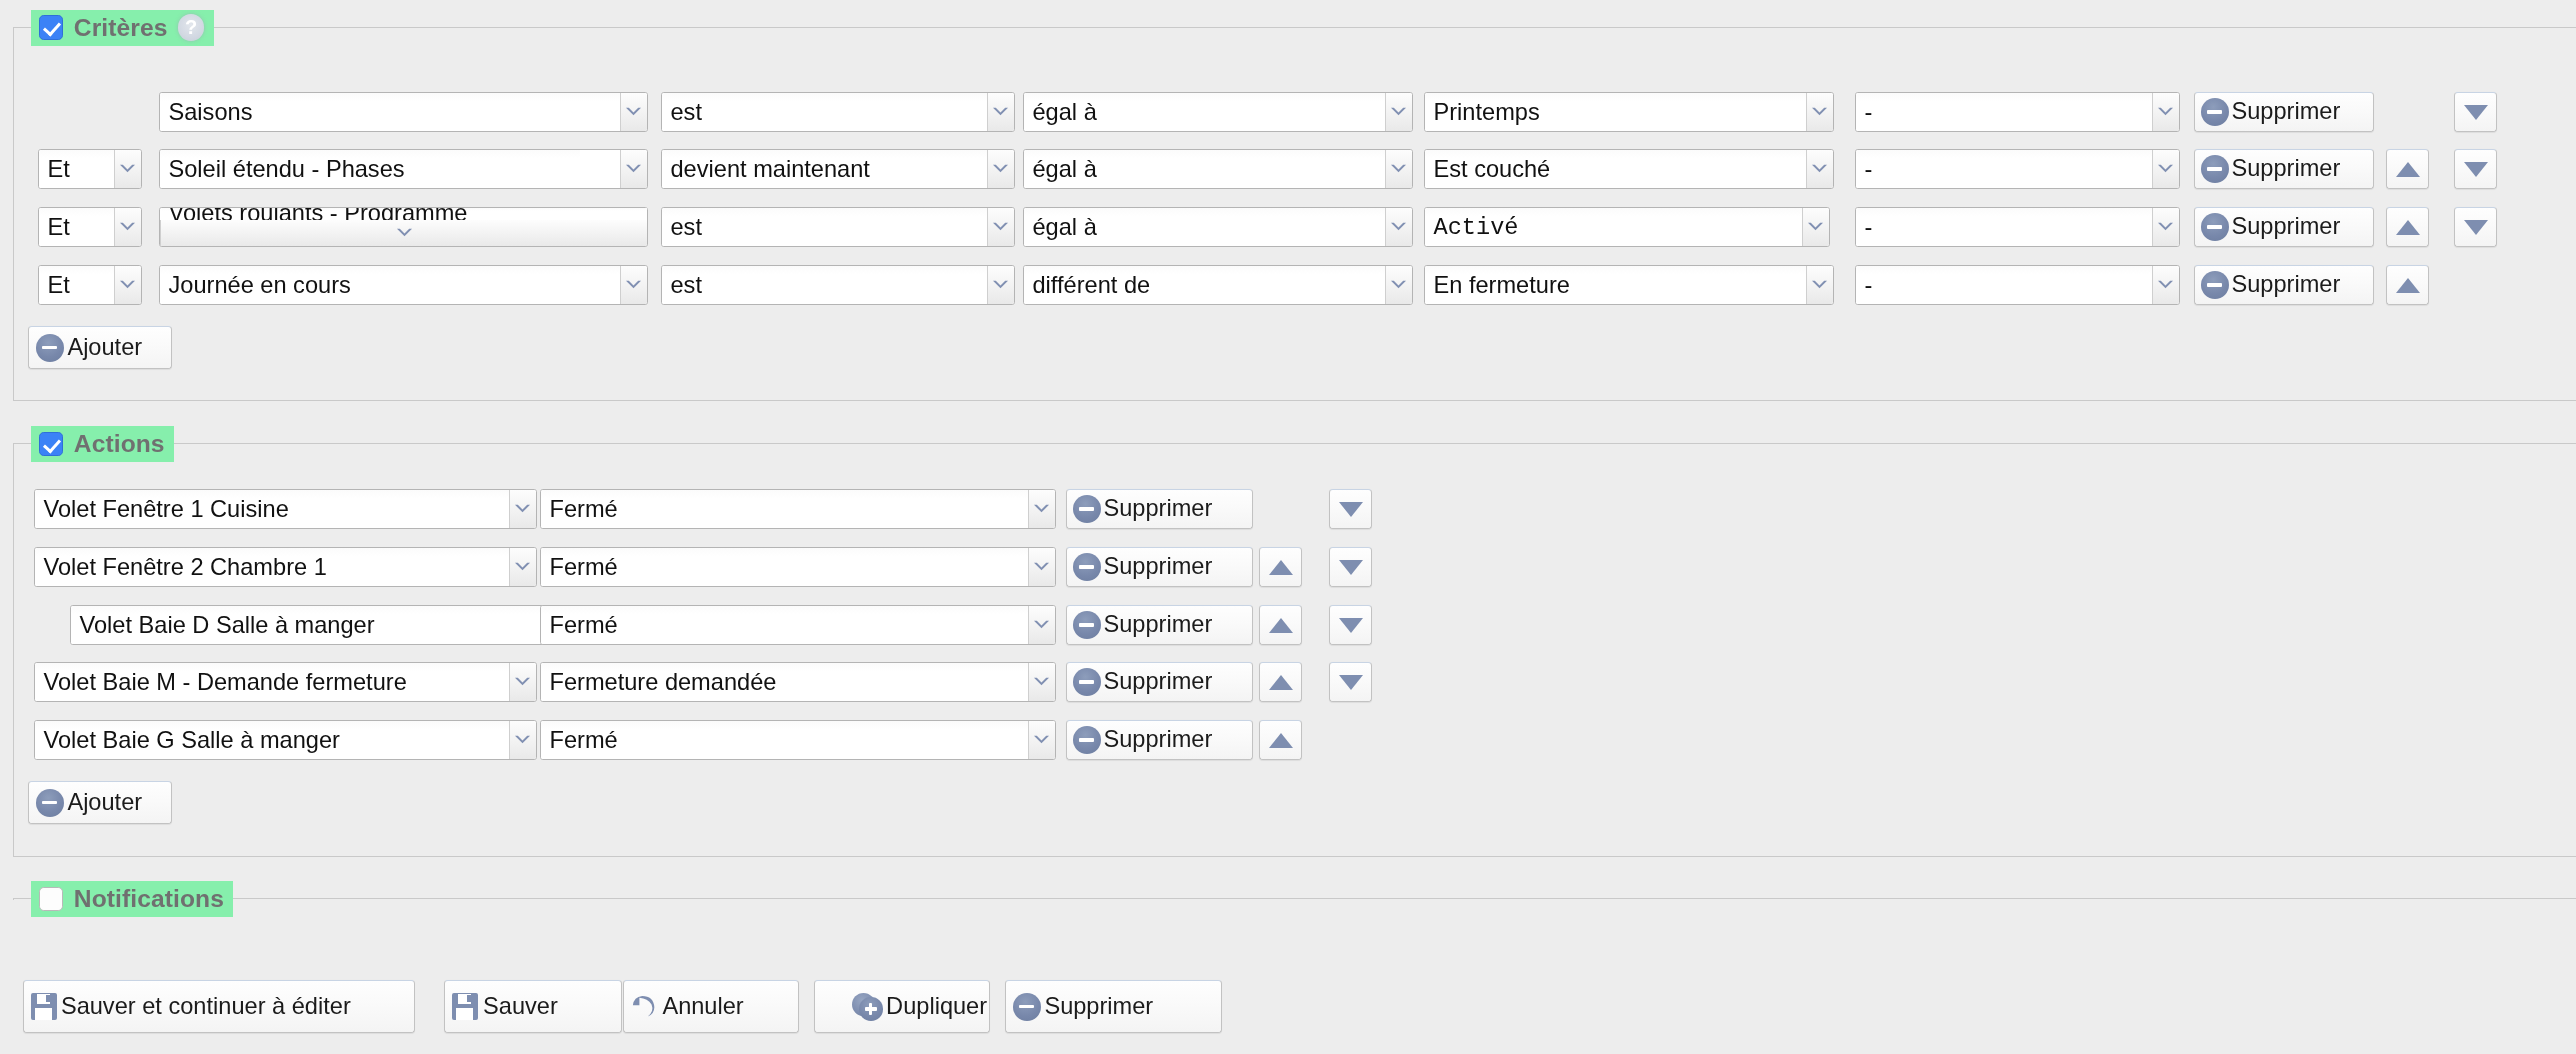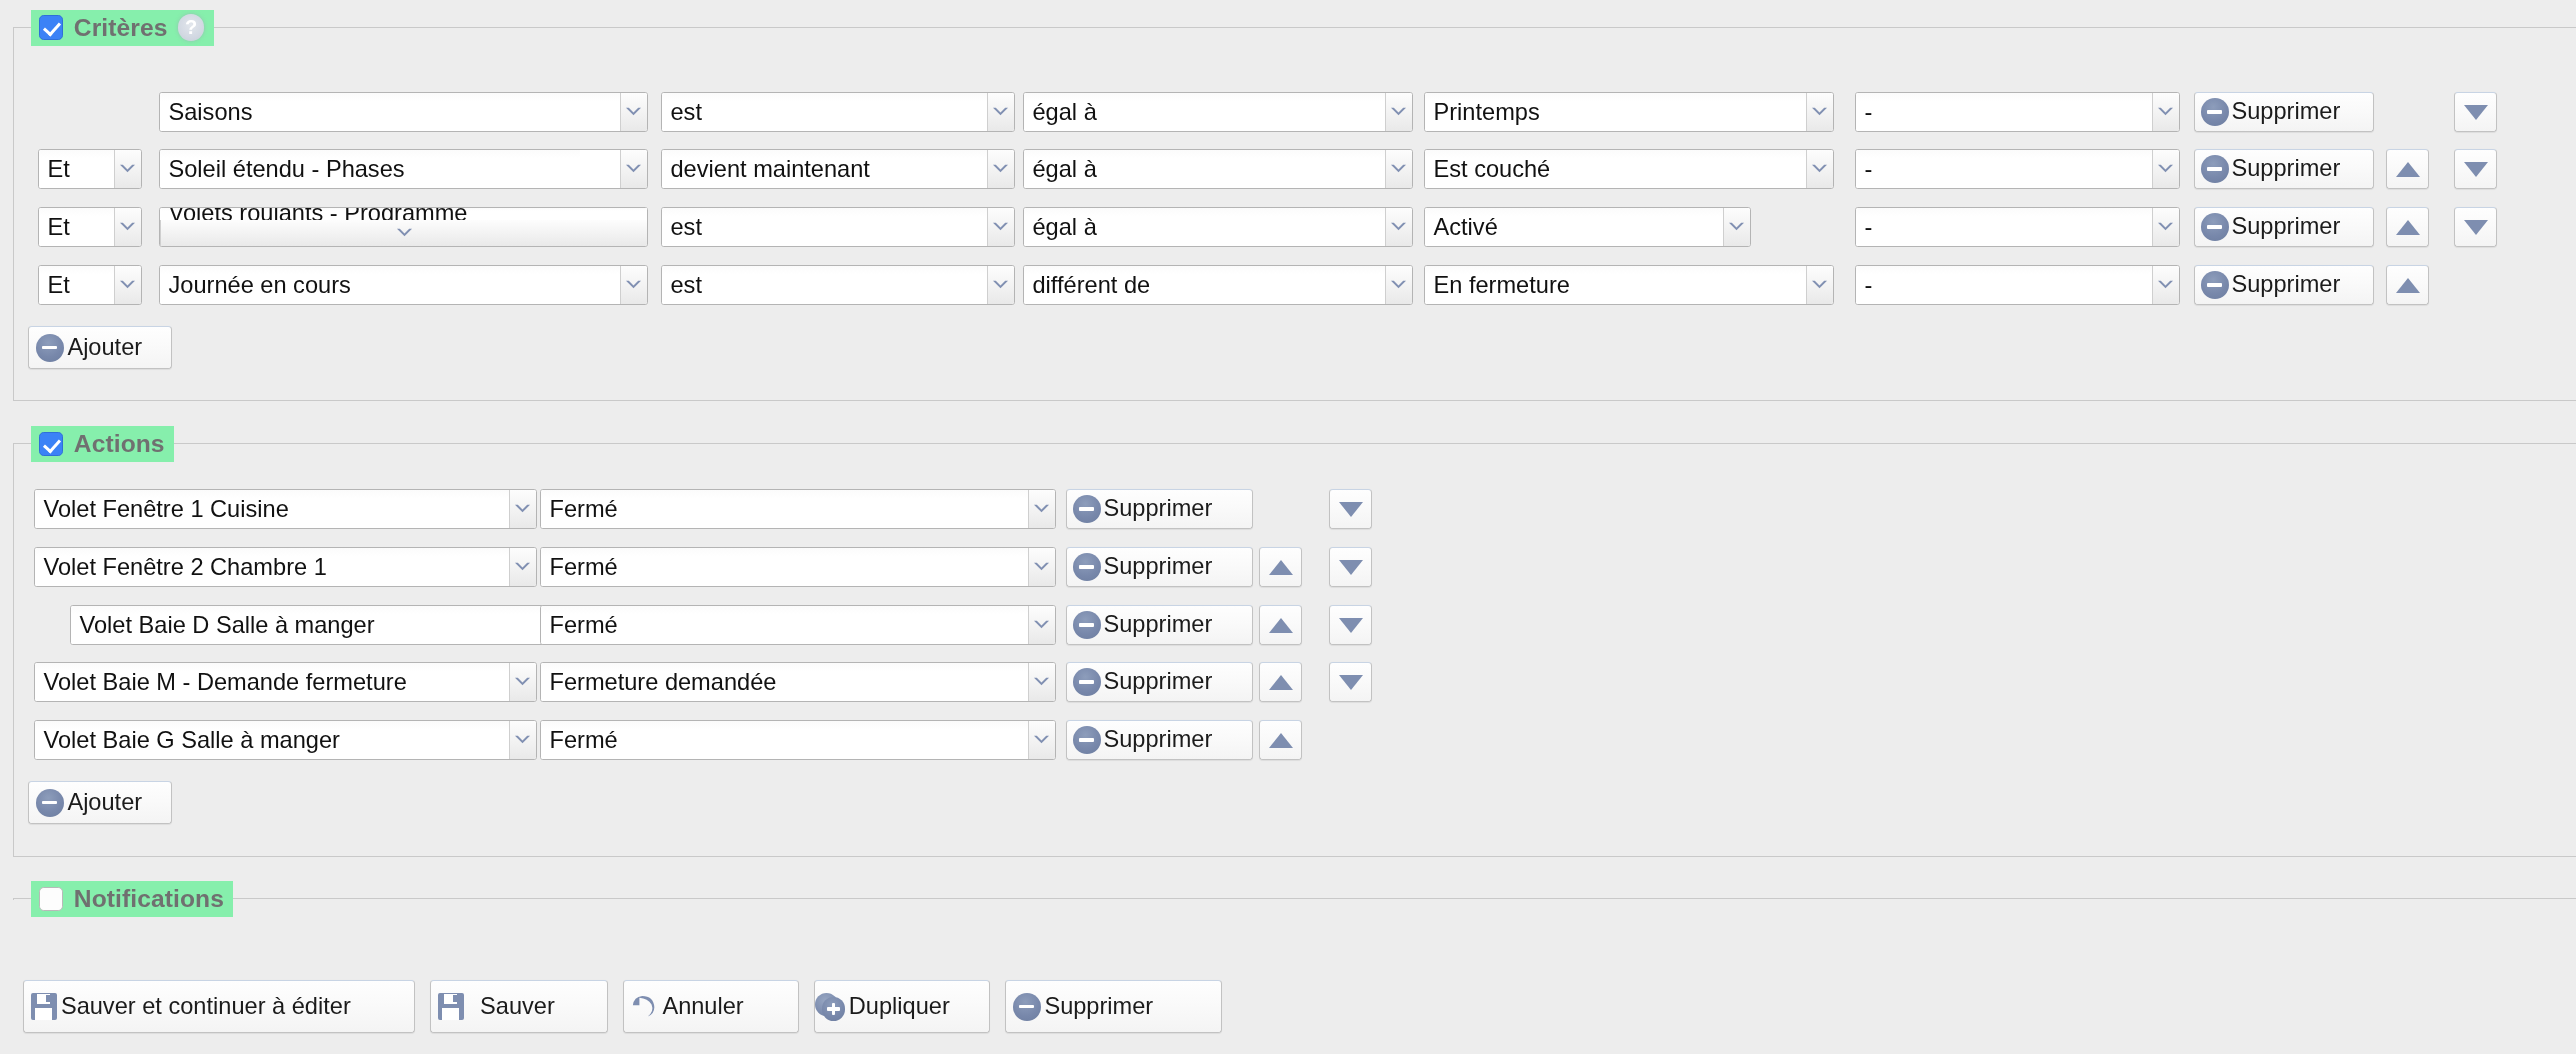--- a/index.html
+++ b/index.html
@@ -356,21 +356,21 @@
         </span>
       </div>
       <div class="sel" style="left:1023px; top:207px; width:390px;">
         <span class="val">égal à</span>
         <span class="arrow" style="flex:0 0 26.5px">
           <svg width="19" height="13.2" viewBox="0 0 20 14">
             <path d="M2 3 L10 11 L18 3 L15 3 L10 8 L5 3 Z" fill="#8190b2"></path>
           </svg>
         </span>
       </div>
-      <div class="sel" style="left:1424px; top:207px; width:327px;">
+      <div class="sel" style="left:1424px; top:207px; width:406px;font-family:Liberation Mono, monospace;">
         <span class="val">Activé</span>
         <span class="arrow" style="flex:0 0 26.5px">
           <svg width="19" height="13.2" viewBox="0 0 20 14">
             <path d="M2 3 L10 11 L18 3 L15 3 L10 8 L5 3 Z" fill="#8190b2"></path>
           </svg>
         </span>
       </div>
       <div class="sel" style="left:1855px; top:207px; width:325px;">
         <span class="val">-</span>
         <span class="arrow" style="flex:0 0 26.5px">
@@ -646,33 +646,33 @@
   </div>
 </div>
 
 <div id="footer-buttons">
     <div class="btn" style="left:23px; top:980px; width:392px; height:53px; justify-content:flex-start; padding-left:6.6px; gap:3.8px;">
       <span class="floppy">
         <span class="notch"></span>
       </span>
       <span class="lbl">Sauver et continuer à éditer</span>
     </div>
-    <div class="btn" style="left:430px; top:980px; width:178px; height:53px; justify-content:flex-start; padding-left:6.6px; gap:16px;">
+    <div class="btn" style="left:444px; top:980px; width:178px; height:53px; justify-content:flex-start; padding-left:6.6px; gap:5px;">
       <span class="floppy">
         <span class="notch"></span>
       </span>
       <span class="lbl">Sauver</span>
     </div>
     <div class="btn" style="left:623px; top:980px; width:176px; height:53px; justify-content:flex-start; padding-left:6.6px; gap:3.8px;">
       <span class="undo"><svg width="28" height="26.5" viewBox="0 0 30 28">
           <path d="M9 5 L9 13 L2 13 Q3 4 12 3 Q24 3 25 15 Q25 22 18 25 Q25 19 22 12 Q18 6 9 5 Z" fill="#7e8eb0"></path>
         </svg></span>
       <span class="lbl">Annuler</span>
     </div>
-    <div class="btn" style="left:814px; top:980px; width:176px; height:53px; justify-content:flex-start; padding-left:0; gap:3.8px;">
+    <div class="btn" style="left:814px; top:980px; width:176px; height:53px; justify-content:flex-end; padding-left:0; gap:3.8px;">
       <span class="dup">
         <span class="c1"></span>
         <span class="c2">
           <span class="h"></span>
           <span class="v"></span>
         </span>
       </span>
       <span class="lbl">Dupliquer</span>
     </div>
     <div class="btn" style="left:1005px; top:980px; width:217px; height:53px; justify-content:flex-start; padding-left:6.6px; gap:3.8px;">

